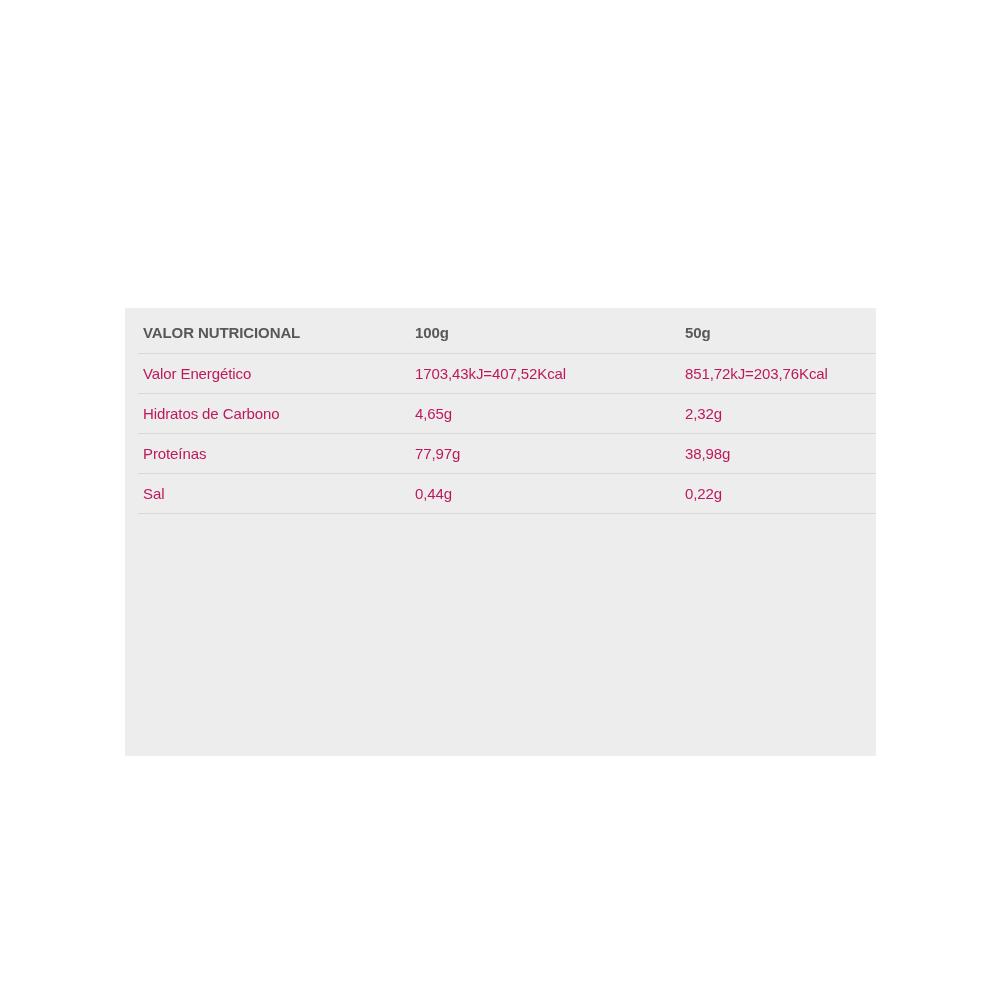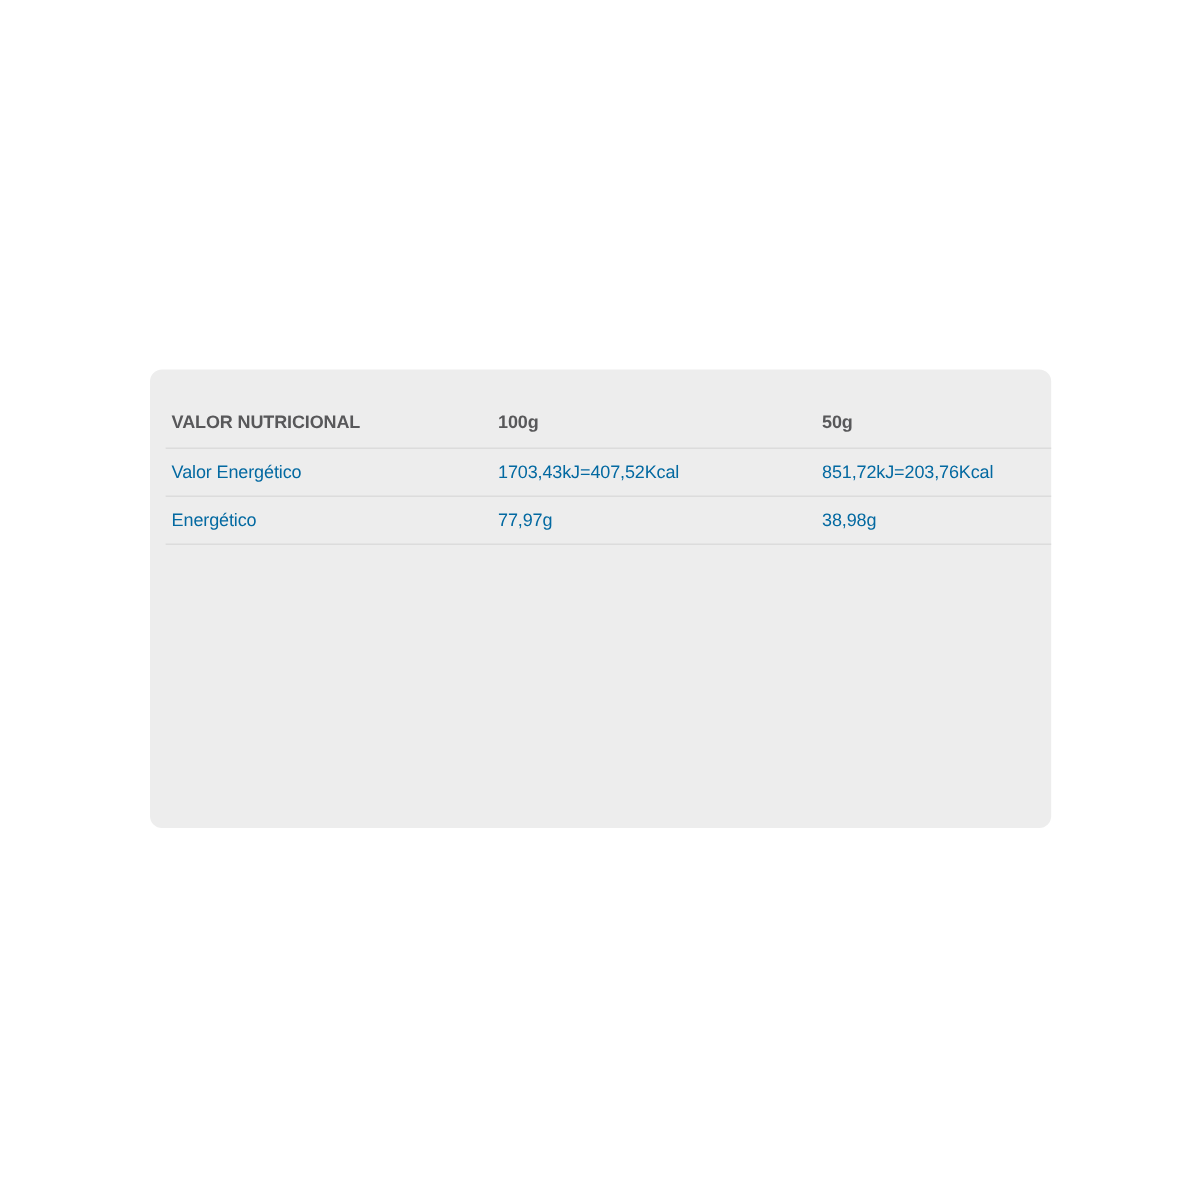--- a/index.html
+++ b/index.html
@@ -11,25 +11,24 @@
     height: 1000px;
     background: #ffffff;
     font-family: "Liberation Sans", sans-serif;
     position: relative;
   }
   .nutrition-panel {
     position: absolute;
     left: 125px;
     top: 308px;
     width: 751px;
-    height: 382px;
+    height: 448px;
     background: #ededed;
     box-sizing: border-box;
-    padding: 24px 0 0 13px;
-    border-radius: 10px;
+    padding: 4px 0 0 13px;
   }
   table.nutrition-table {
     border-collapse: collapse;
     table-layout: fixed;
     width: 738px;
   }
   .nutrition-table col.c1 { width: 272px; }
   .nutrition-table col.c2 { width: 270px; }
   .nutrition-table col.c3 { width: 196px; }
   .nutrition-table th,
@@ -44,21 +43,21 @@
   }
   .nutrition-table thead th {
     height: 41px;
     font-weight: bold;
     color: #58585a;
     border-bottom: 1px solid #d8d8d8;
   }
   .nutrition-table tbody td {
     height: 39px;
     font-weight: normal;
-    color: #0369a1;
+    color: #be185d;
     border-bottom: 1px solid #d8d8d8;
   }
 </style>
 </head>
 <body>
 
 <div class="nutrition-panel">
   <table class="nutrition-table">
     <colgroup>
       <col class="c1">
@@ -72,19 +71,29 @@
         <th>50g</th>
       </tr>
     </thead>
     <tbody>
       <tr>
         <td>Valor Energético</td>
         <td>1703,43kJ=407,52Kcal</td>
         <td>851,72kJ=203,76Kcal</td>
       </tr>
       <tr>
-        <td>Energético</td>
+        <td>Hidratos de Carbono</td>
+        <td>4,65g</td>
+        <td>2,32g</td>
+      </tr>
+      <tr>
+        <td>Proteínas</td>
         <td>77,97g</td>
         <td>38,98g</td>
+      </tr>
+      <tr>
+        <td>Sal</td>
+        <td>0,44g</td>
+        <td>0,22g</td>
       </tr>
     </tbody>
   </table>
 </div>
 
 </body></html>

